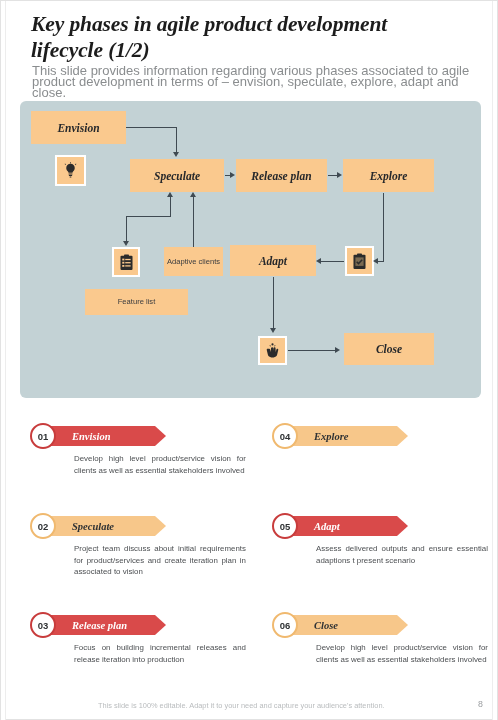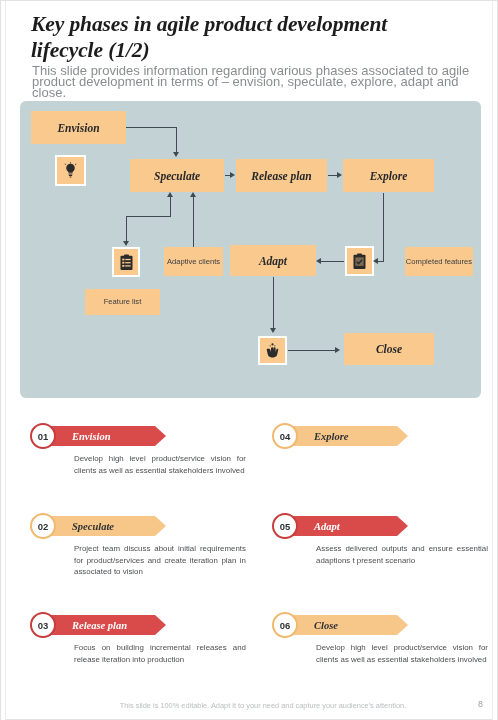--- a/index.html
+++ b/index.html
@@ -211,21 +211,21 @@
   .orange .badge       { border: 2.5px solid #f0b96f; }
 
   
   .footer-note {
     position: absolute;
     left: 97px;
     top: 700px;
     width: 330px;
     font-size: 7.4px;
     color: #b9bcbe;
-    text-align: center;
+    text-align: left;
   }
   .page-num {
     position: absolute;
     right: 14px;
     top: 698px;
     font-size: 8.8px;
     color: #9a9da0;
   }
 </style>
 </head>
@@ -291,23 +291,22 @@
       <svg width="17" height="17" viewBox="0 0 24 24">
         <path d="M5.2 9.5c-.9 0-1.5.8-1.3 1.7l1.5 6.6c.5 2.3 2.5 4 5 4h3.2c2.5 0 4.5-1.7 5-4l1.5-6.6c.2-.9-.4-1.7-1.3-1.7-.6 0-1.2.4-1.3 1l-.9 3.7-.3-5.3c0-.8-.7-1.4-1.5-1.4-.8 0-1.4.6-1.5 1.4l-.2 3.4-.2-3.4c0-.8-.7-1.4-1.5-1.4-.8 0-1.4.6-1.5 1.4l-.3 5.3-.9-3.7c-.1-.6-.7-1-1.3-1z" fill="#2b2b2b"></path>
         <circle cx="12" cy="3.4" r="1.5" fill="#2b2b2b"></circle>
         <rect x="8.2" y="4.4" width="1" height="2" fill="#2b2b2b" transform="rotate(-30 8.7 5.4)"></rect>
         <rect x="14.8" y="4.4" width="1" height="2" fill="#2b2b2b" transform="rotate(30 15.3 5.4)"></rect>
       </svg>
     </div>
 
     <div class="dlabel" style="left:144px; top:146px; width:59px; height:29px;">Adaptive clients</div>
 
-    <div class="dlabel" style="left:65px; top:188px; width:75px; height:26px;">Feature list</div>
-
-    <div class="dlabel" style="left:385px; top:146px; width:68px; height:29px;">Completed features</div>
+    <div class="dlabel" style="left:65px; top:188px; width:103px; height:26px;">Feature list</div>
+
 
 
     <div class="conn" style="left:106px; top:26px; width:51px; height:1px;"></div>
     <div class="conn" style="left:156px; top:26px; width:1px; height:26px;"></div>
     <div class="arrowhead ah-down" style="left:153px; top:51px;"></div>
 
     <div class="conn" style="left:205px; top:74px; width:6px; height:1px;"></div>
     <div class="arrowhead ah-right" style="left:210px; top:71px;"></div>
 
     <div class="conn" style="left:308px; top:74px; width:10px; height:1px;"></div>

